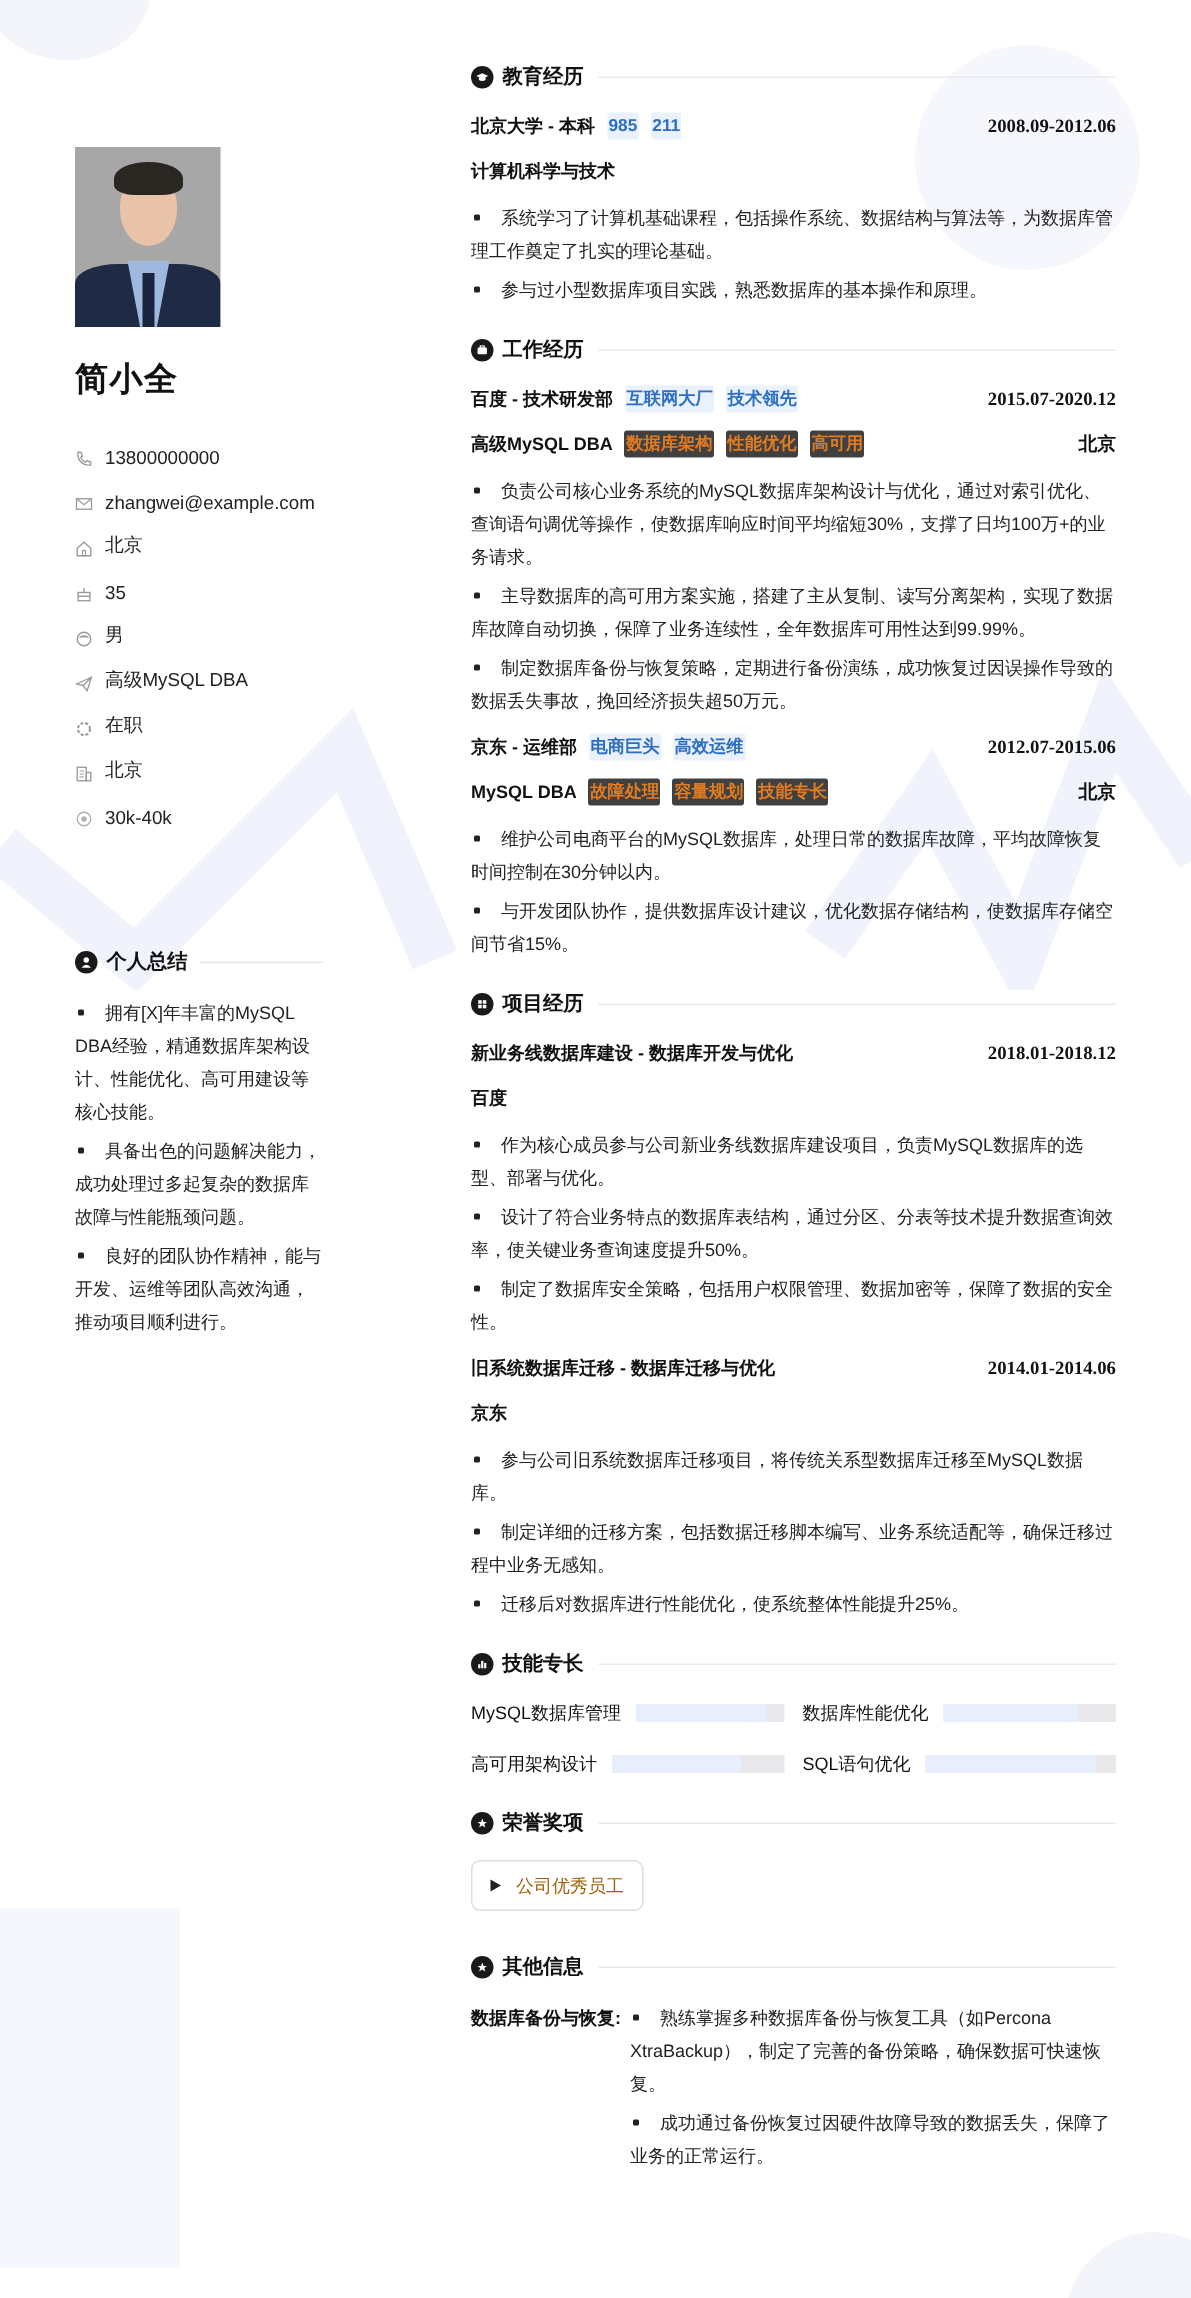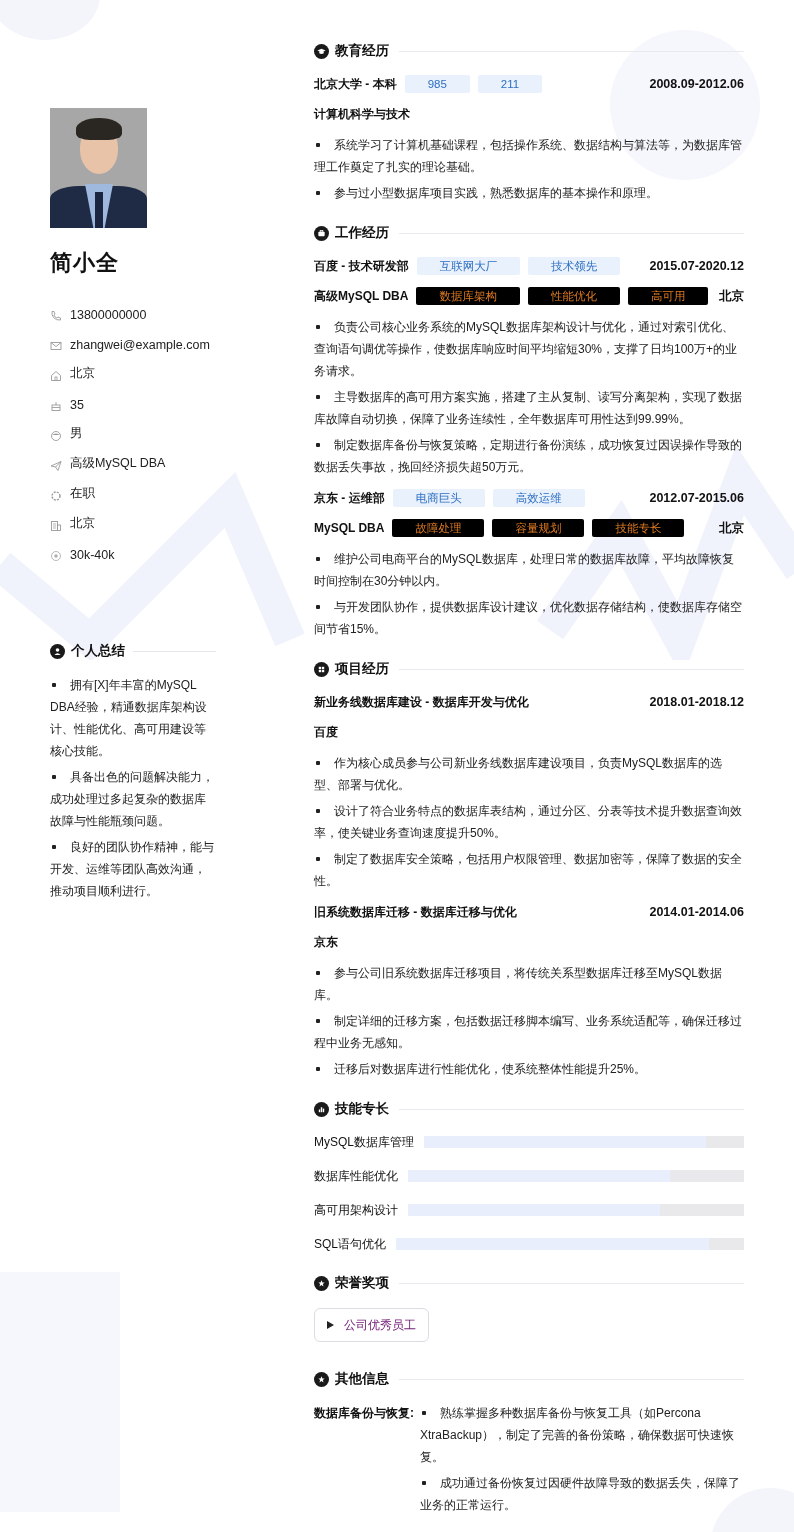--- a/index.html
+++ b/index.html
@@ -9,21 +9,21 @@
   .bg-deco { position: absolute; pointer-events: none; z-index: 0; }
   .deco-circle-tl { left: -10px; top: -50px; width: 110px; height: 90px; border-radius: 50%; background: #f4f5fb; }
   .deco-circle-tr { left: 610px; top: 30px; width: 150px; height: 150px; border-radius: 50%; background: #f6f7fc; }
   .deco-rect-bl { left: 0; top: 1272px; width: 120px; height: 240px; background: #f6f7fc; }
   .deco-circle-br { left: 710px; top: 1488px; width: 120px; height: 120px; border-radius: 50%; background: #f4f5fb; }
   .deco-wave { left: 0; top: 440px; width: 794px; height: 220px; }
 
   .content { position: relative; z-index: 1; }
 
   
-  .left { position: absolute; left: 50px; top: 108px; width: 166px; }
+  .left { position: absolute; left: 50px; top: 98px; width: 166px; }
   .avatar { width: 97px; height: 120px; background: #a7a7a7; position: relative; overflow: hidden; }
   .avatar .face { position: absolute; left: 30px; top: 18px; width: 38px; height: 48px; border-radius: 45% 45% 50% 50%; background: #e8c3a8; }
   .avatar .hair { position: absolute; left: 26px; top: 10px; width: 46px; height: 22px; border-radius: 50% 50% 30% 30%; background: #2a2622; }
   .avatar .suit { position: absolute; left: 0; top: 78px; width: 97px; height: 42px; background: #1f2a44; border-radius: 30% 30% 0 0; }
   .avatar .shirt { position: absolute; left: 35px; top: 76px; width: 28px; height: 44px; background: #9fb8de; clip-path: polygon(0 0,100% 0,70% 100%,30% 100%); }
   .avatar .tie { position: absolute; left: 45px; top: 84px; width: 8px; height: 36px; background: #1b2540; }
   .name { margin-top: 20px; font-size: 22px; font-weight: bold; color: #111; letter-spacing: 1px; }
   .info-list { margin-top: 14px; }
   .info-item { display: flex; align-items: flex-end; height: 30px; font-size: 12.5px; color: #222; }
   .info-item .ic { width: 12px; height: 12px; margin-right: 8px; color: #999; display: inline-flex; align-items: center; justify-content: center; }
@@ -39,35 +39,35 @@
   .bullet { display: inline-block; width: 4px; height: 4px; background: #222; border-radius: 1px; vertical-align: middle; margin: 0 14px 2px 2px; }
 
   
   .right { position: absolute; left: 314px; top: 40px; width: 430px; }
   .section { margin-bottom: 18px; }
   .sec-head { display: flex; align-items: center; height: 22px; font-size: 13.5px; font-weight: bold; color: #111; margin-bottom: 12px; }
   .sec-head .line { flex: 1; height: 1px; background: #e8eaf0; margin-left: 10px; }
   .row { display: flex; align-items: center; justify-content: space-between; height: 20px; margin-bottom: 10px; }
   .row-left { display: flex; align-items: center; }
   .strong { font-weight: bold; font-size: 12px; color: #111; }
-  .date { font-weight: bold; font-size: 12.5px; color: #111; }
-  .tag { display: inline-block; font-size: 11.5px; padding: 1px 23px; margin-left: 8px; border-radius: 2px; line-height: 16px; }
+  .date { font-weight: bold; font-size: 12.5px; color: #111; font-family: Liberation Serif, serif; }
+  .tag { display: inline-block; font-size: 11.5px; padding: 1px 1px; margin-left: 8px; border-radius: 2px; line-height: 16px; font-weight: bold; }
   .tag-blue { background: #e8f1fc; color: #2f6fc2; }
-  .tag-orange { background: #000000; color: #e07b22; }
+  .tag-orange { background: #404040; color: #e07b22; }
   .bullets { list-style: none; margin-bottom: 6px; }
   .bullets li { font-size: 12px; line-height: 22px; color: #222; margin-bottom: 4px; }
   .entry { margin-bottom: 10px; }
 
-  .skills { display: grid; grid-template-columns: 1fr; column-gap: 12px; row-gap: 14px; margin-top: 4px; }
+  .skills { display: grid; grid-template-columns: 1fr 1fr; column-gap: 12px; row-gap: 14px; margin-top: 4px; }
   .skill { display: flex; align-items: center; height: 20px; }
   .skill-name { font-size: 12px; color: #111; white-space: nowrap; margin-right: 10px; }
   .skill-bar { flex: 1; height: 12px; background: #e9e9ec; position: relative; }
   .skill-fill { position: absolute; left: 0; top: 0; height: 100%; background: #e8eefb; }
 
-  .award { display: inline-flex; align-items: center; border: 1px solid #dcdde2; border-radius: 6px; padding: 16px 12px; height: 30px; font-size: 12px; color: #701a75; margin-top: 2px; margin-bottom: 8px; }
+  .award { display: inline-flex; align-items: center; border: 1px solid #dcdde2; border-radius: 6px; padding: 16px 12px; height: 30px; font-size: 12px; color: #a16207; margin-top: 2px; margin-bottom: 8px; }
   .award .tri { width: 0; height: 0; border-left: 7px solid #222; border-top: 4.5px solid transparent; border-bottom: 4.5px solid transparent; margin-right: 10px; }
 
   .other-row { display: flex; }
   .other-label { font-weight: bold; font-size: 12px; color: #111; width: 106px; flex-shrink: 0; line-height: 22px; }
   .other-list { list-style: none; flex: 1; padding-right: 0; }
   .other-list li { font-size: 12px; line-height: 22px; margin-bottom: 4px; color: #222; }
 </style>
 </head>
 <body>
 

